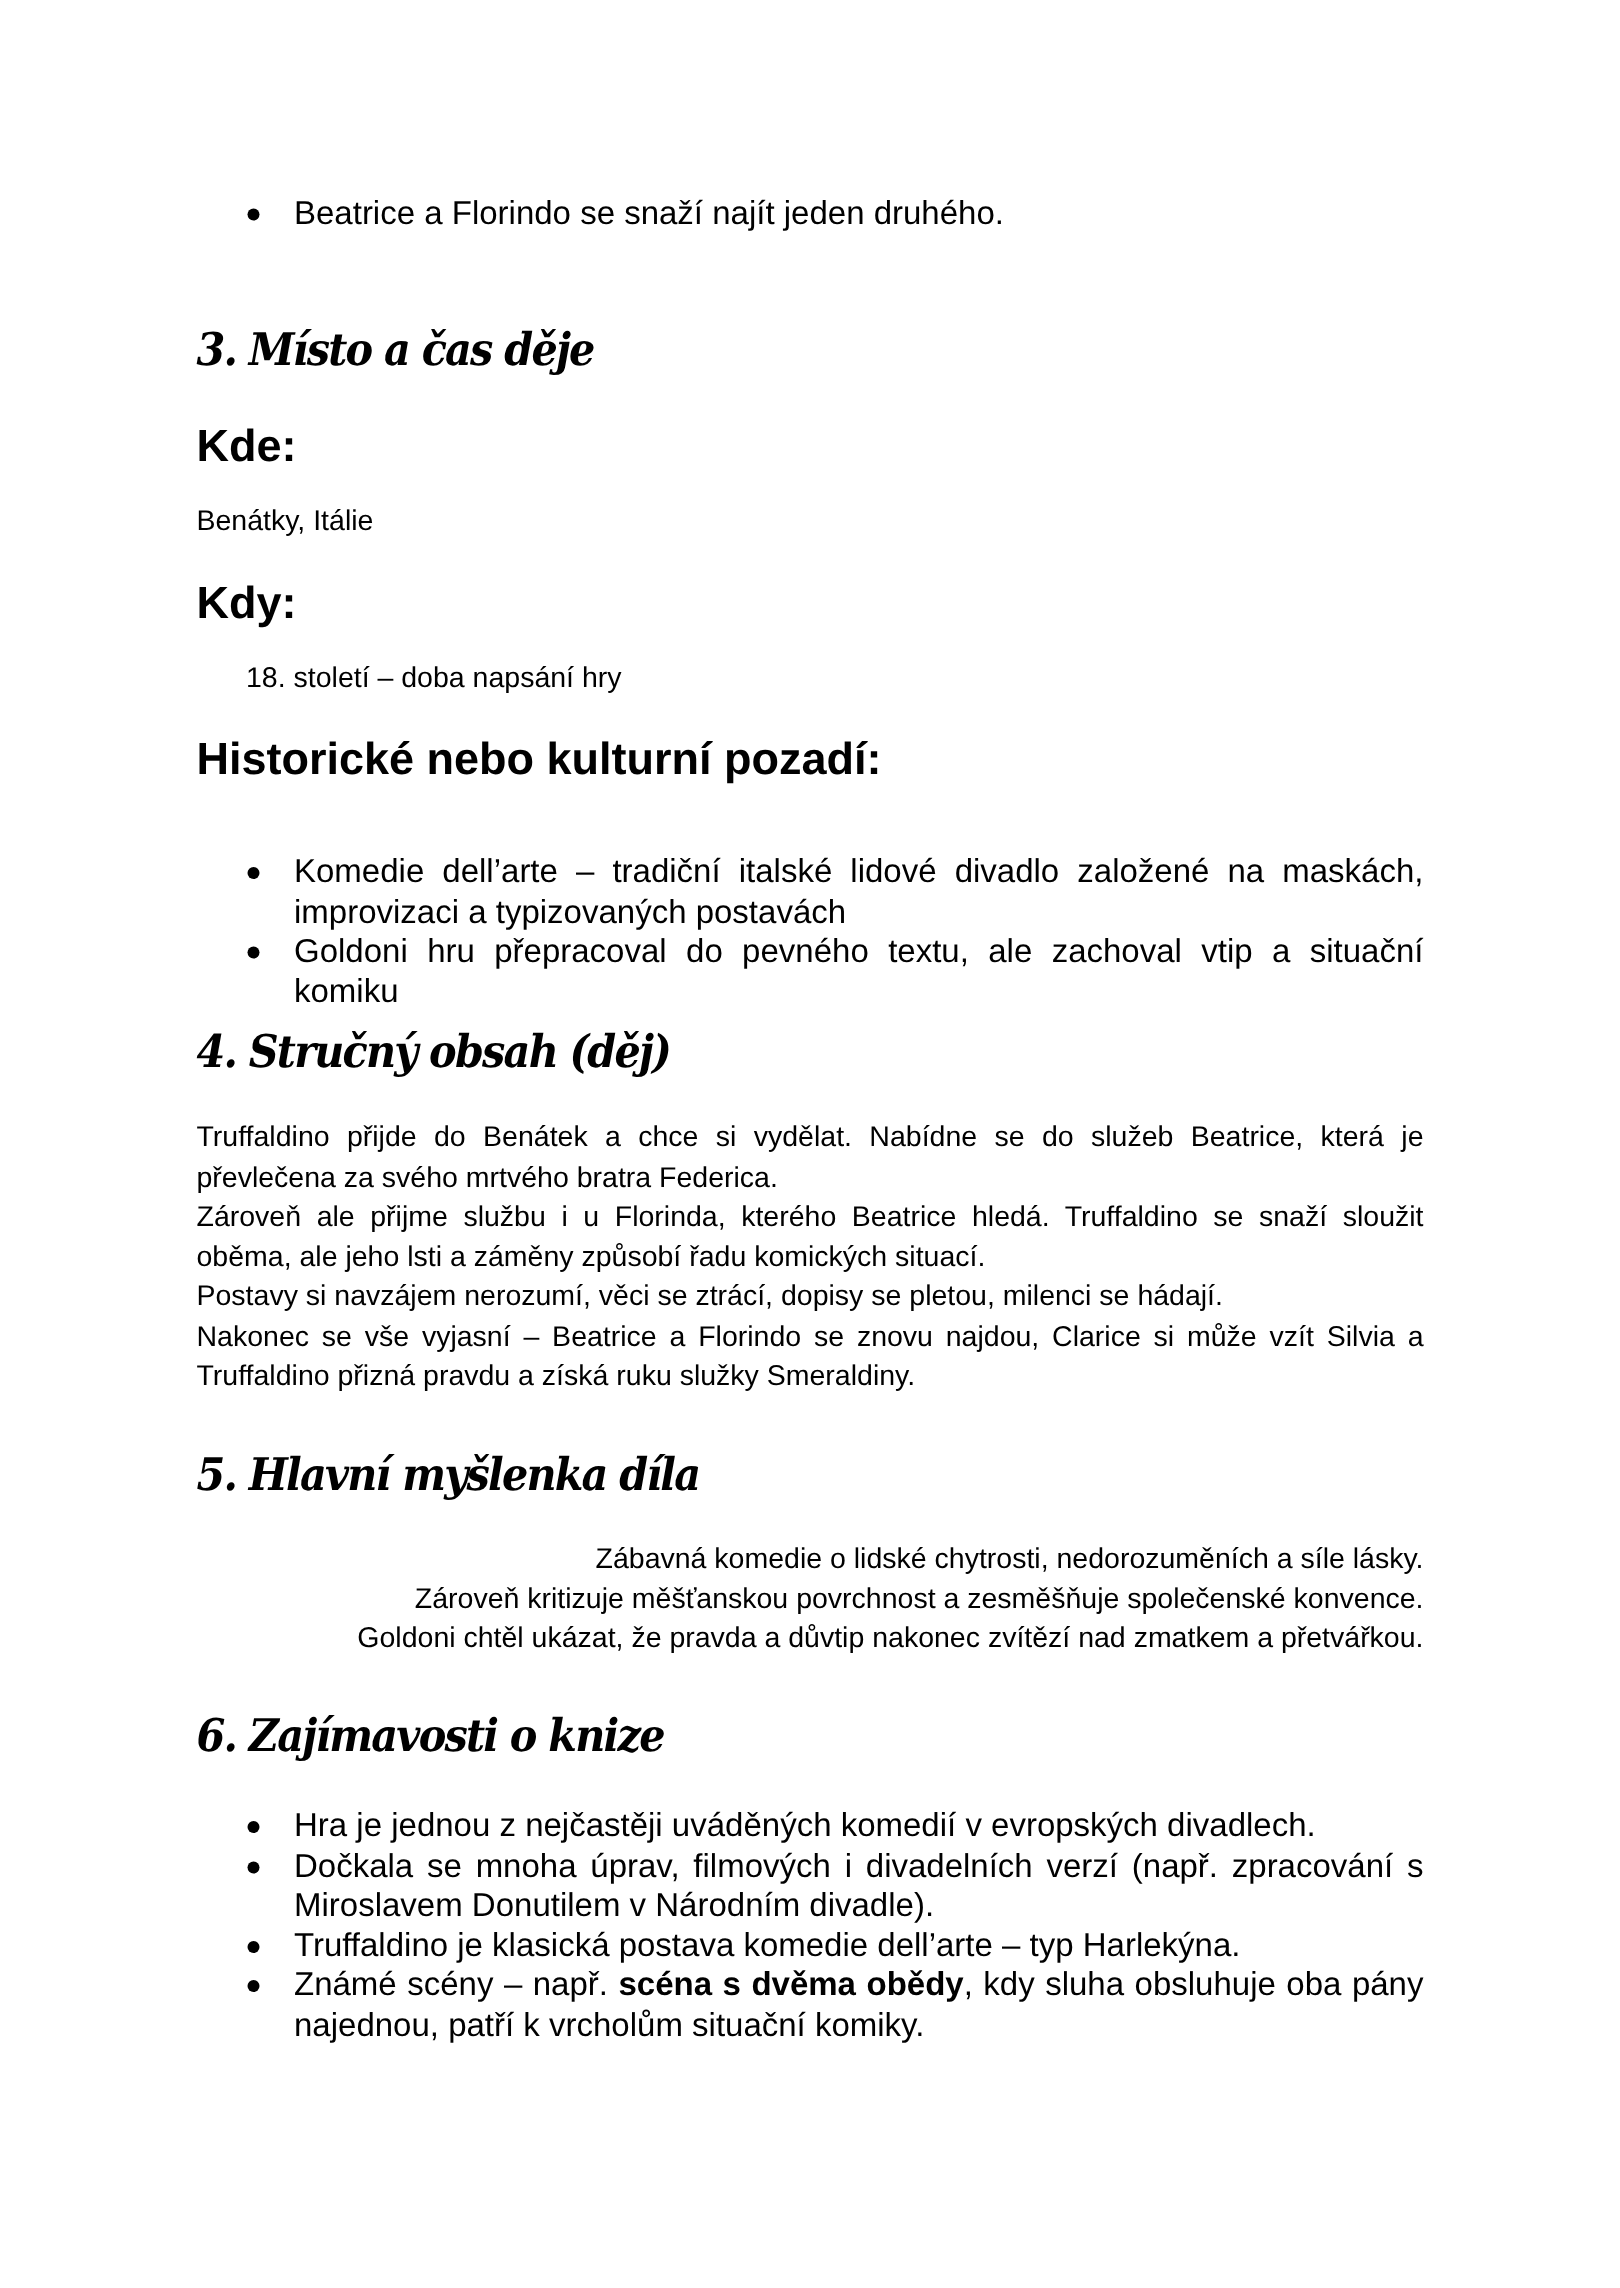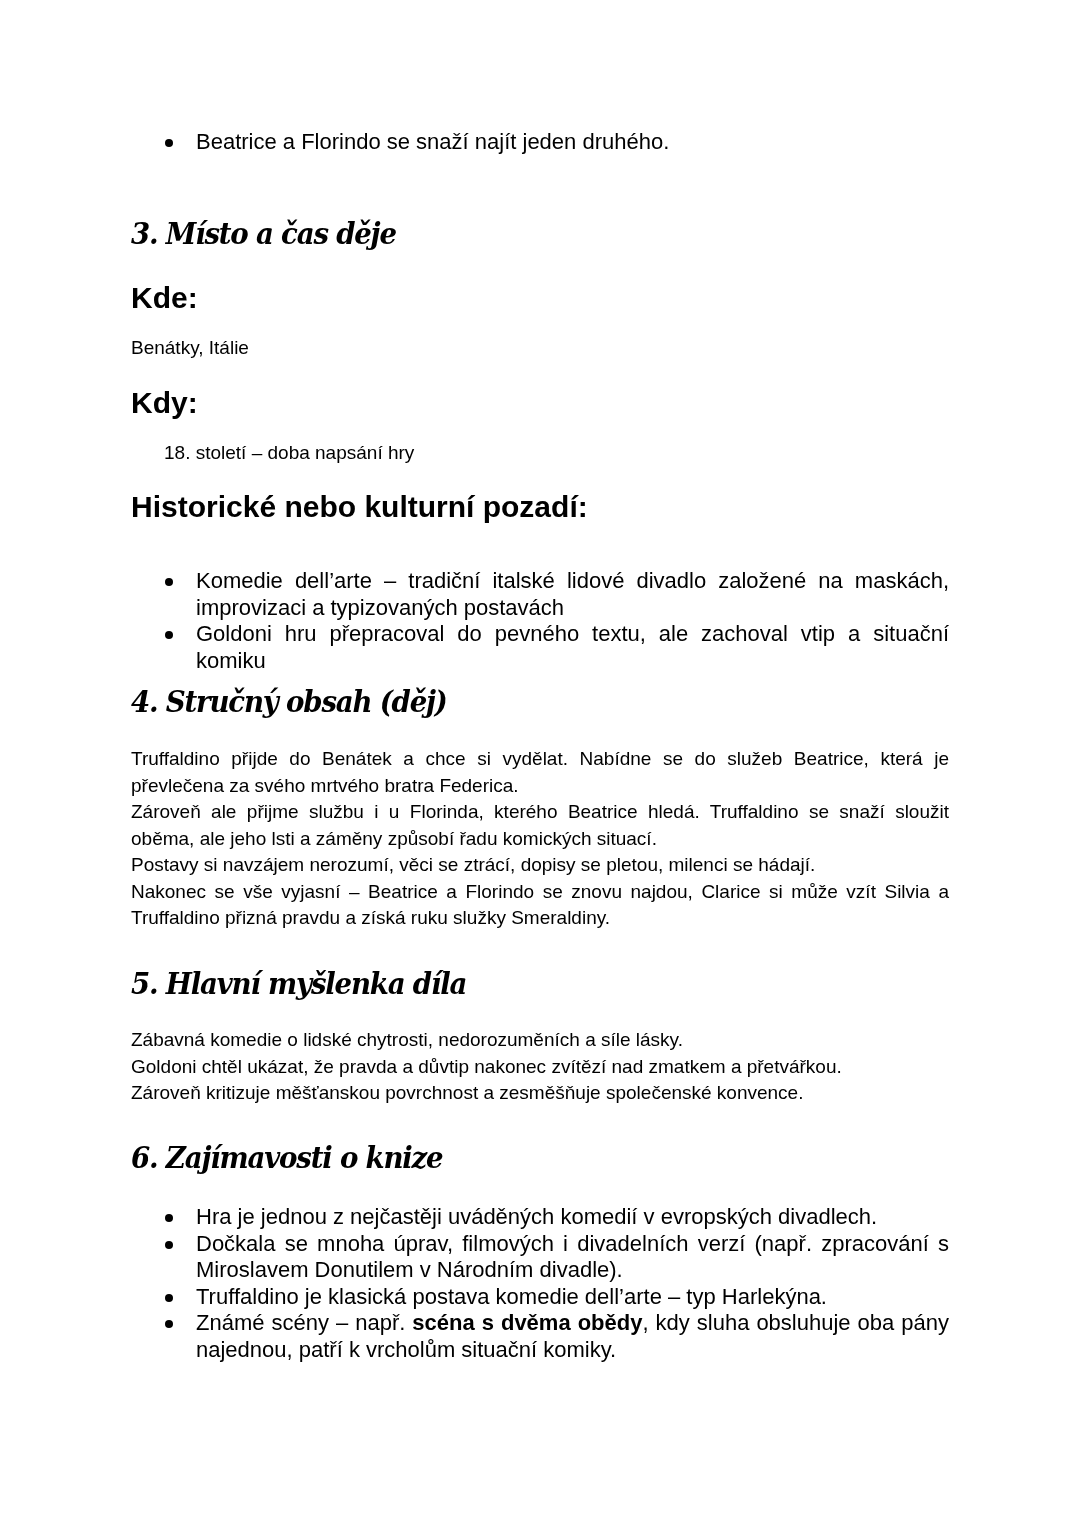--- a/index.html
+++ b/index.html
@@ -106,24 +106,24 @@
 
   <div class="abs" style="top:746px;">
     <p class="body-text justify">Truffaldino přijde do Benátek a chce si vydělat. Nabídne se do služeb Beatrice, která je převlečena za svého mrtvého bratra Federica.</p>
     <p class="body-text justify">Zároveň ale přijme službu i u Florinda, kterého Beatrice hledá. Truffaldino se snaží sloužit oběma, ale jeho lsti a záměny způsobí řadu komických situací.</p>
     <p class="body-text justify">Postavy si navzájem nerozumí, věci se ztrácí, dopisy se pletou, milenci se hádají.</p>
     <p class="body-text justify">Nakonec se vše vyjasní – Beatrice a Florindo se znovu najdou, Clarice si může vzít Silvia a Truffaldino přizná pravdu a získá ruku služky Smeraldiny.</p>
   </div>
 
   <h2 class="script-heading abs" style="top:964px;">5. Hlavní myšlenka díla</h2>
 
-  <div class="abs" style="top:1027px;">
+  <div class="abs" style="top:1027px;text-align:right;">
     <p class="body-text">Zábavná komedie o lidské chytrosti, nedorozuměních a síle lásky.</p>
+    <p class="body-text">Zároveň kritizuje měšťanskou povrchnost a zesměšňuje společenské konvence.</p>
     <p class="body-text">Goldoni chtěl ukázat, že pravda a důvtip nakonec zvítězí nad zmatkem a přetvářkou.</p>
-    <p class="body-text">Zároveň kritizuje měšťanskou povrchnost a zesměšňuje společenské konvence.</p>
   </div>
 
   <h2 class="script-heading abs" style="top:1138px;">6. Zajímavosti o knize</h2>
 
   <ul class="bullet-list abs justify" style="top:1204px;">
     <li class="bullet-item">
       <span class="dot"></span>
       <span>Hra je jednou z nejčastěji uváděných komedií v evropských divadlech.</span>
     </li>
     <li class="bullet-item">

